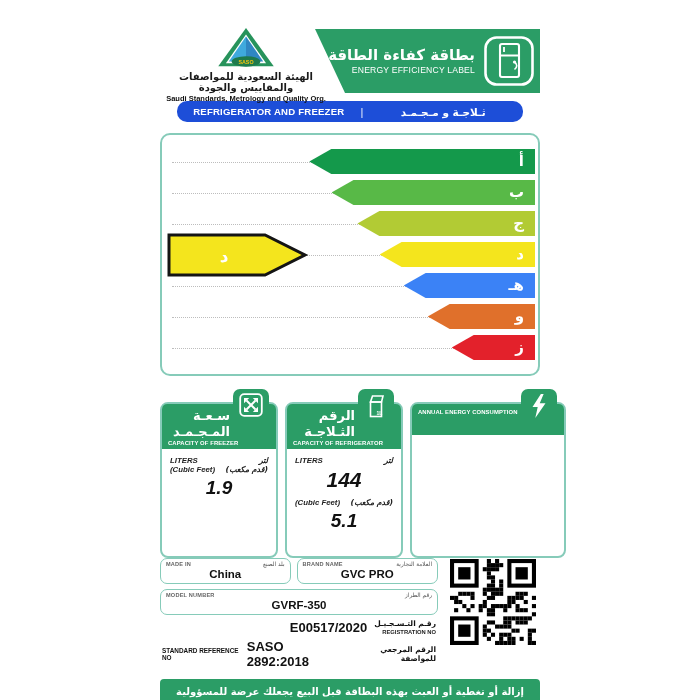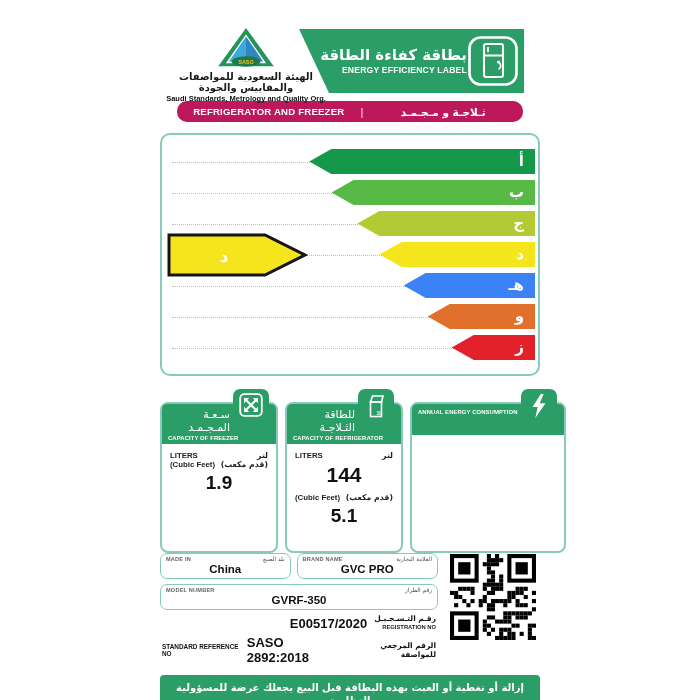--- a/index.html
+++ b/index.html
@@ -6,30 +6,30 @@
   body{width:700px;height:700px;overflow:hidden;font-family:"Liberation Sans",sans-serif;-webkit-font-smoothing:antialiased;}
   .ar{font-family:"DejaVu Sans",sans-serif;}
   .page{width:380px;margin:26px auto 0;position:relative;}
 
   
   .header{position:relative;height:72px;}
   .logo-block{position:absolute;left:0;top:0;width:172px;text-align:center;}
   .logo-block svg{display:block;margin:0 auto;}
   .org-ar{font-size:10px;font-weight:bold;color:#1a1a1a;margin-top:1px;}
   .org-en{font-size:7.5px;font-weight:bold;color:#111;margin-top:1px;}
-  .banner{position:absolute;right:16px;top:3px;width:225px;height:64px;background:var(--green);
+  .banner{position:absolute;right:0;top:3px;width:225px;height:64px;background:var(--green);
           clip-path:polygon(0 0,100% 0,100% 100%,30px 100%);
-          display:flex;align-items:center;justify-content:flex-end;padding-right:5px;box-sizing:border-box;}
+          display:flex;align-items:center;justify-content:flex-end;gap:8px;padding-right:5px;box-sizing:border-box;}
   .banner-text{text-align:right;color:#fff;}
   .title-ar{font-size:15px;font-weight:bold;line-height:1.1;}
-  .title-en{font-size:8.6px;font-weight:bold;letter-spacing:.2px;margin-top:2px;}
+  .title-en{font-size:8.6px;font-weight:normal;letter-spacing:.2px;margin-top:2px;}
   .fridge-icon svg{display:block;}
 
   
-  .cat-bar{margin:3px auto 0;width:346px;height:21px;background:#be185d;border-radius:10px;
+  .cat-bar{margin:3px auto 0;width:346px;height:21px;background:#1d4ed8;border-radius:10px;
            display:flex;align-items:center;color:#fff;}
   .cat-en{flex:1.15;text-align:center;font-size:9.6px;font-weight:bold;letter-spacing:.2px;}
   .cat-sep{font-size:11px;opacity:.9;}
   .cat-ar{flex:1;text-align:center;font-size:10.5px;font-weight:bold;}
 
   
   .rating-panel{margin-top:11px;border:2px solid var(--teal);border-radius:10px;background:#fff;
                 padding:11px 3px;position:relative;}
   .rate-row{height:31px;position:relative;display:flex;align-items:center;justify-content:flex-end;}
   .dotline{position:absolute;left:7px;right:7px;top:50%;border-top:1.6px dotted #bdbdbd;}
@@ -41,23 +41,23 @@
   .ind-letter{fill:#fff;font-weight:bold;font-size:17px;font-family:"DejaVu Sans",sans-serif;}
 
   
   .cap-row{margin-top:26px;display:flex;gap:7px;align-items:stretch;}
   .cap-box{position:relative;border:2px solid var(--teal);border-radius:8px;background:#fff;box-sizing:border-box;}
   .cap-box.b1,.cap-box.b2{width:118px;}
   .cap-box.b3{flex:1;display:flex;flex-direction:column;}
   .cap-tab{position:absolute;top:-15px;right:7px;width:36px;height:34px;background:var(--green);
            border-radius:7px 7px 0 0;display:flex;justify-content:center;padding-top:4px;box-sizing:border-box;}
   .cap-header{background:var(--green);color:#fff;border-radius:5px 5px 0 0;padding:4px 46px 3px 6px;min-height:24px;}
-  .cap-title-ar{font-size:11px;font-weight:normal;text-align:right;line-height:1.2;}
+  .cap-title-ar{font-size:13px;font-weight:bold;text-align:right;line-height:1.2;}
   .cap-title-en{font-size:5.9px;font-weight:bold;letter-spacing:.1px;margin-top:1px;white-space:nowrap;}
-  .cap-body{padding:7px 8px 24px;}
+  .cap-body{padding:7px 8px 24px;font-style:italic;}
   .unit-row{display:flex;justify-content:space-between;align-items:baseline;font-size:7.8px;font-weight:bold;color:#222;}
   .unit-row .ar{font-size:7.8px;}
   .big-num{text-align:center;font-weight:bold;font-size:21px;color:#111;margin:3px 0 6px;}
   .big-num.second{font-size:19px;margin-bottom:0;}
   .energy-num{margin-top:26px;font-size:22px;}
 
   
   .info-section{margin-top:0;display:flex;}
   .info-left{width:278px;}
   .info-row{display:flex;gap:6px;}
@@ -219,21 +219,21 @@
       <div class="cap-tab">
         <span>
           <svg width="20" height="26" viewBox="0 0 20 26">
             <polygon points="4.5,9 6.5,3 17,3 15.5,9" fill="none" stroke="#fff" stroke-width="1.6"></polygon>
             <rect x="4.5" y="9" width="11" height="14.5" fill="none" stroke="#fff" stroke-width="1.6"></rect>
             <text x="13.5" y="21.5" text-anchor="middle" font-size="5" font-weight="bold" fill="#fff" font-family="Liberation Sans, sans-serif">1L</text>
           </svg>
         </span>
       </div>
       <div class="cap-header">
-        <div class="cap-title-ar ar" dir="rtl">للطاقة الثـلاجـة</div>
+        <div class="cap-title-ar ar" dir="rtl">الرقم الثـلاجـة</div>
         <div class="cap-title-en">CAPACITY OF REFRIGERATOR</div>
       </div>
       <div class="cap-body">
         <div class="unit-row">
           <span>LITERS</span>
           <span class="ar">لتر</span>
         </div>
         <div class="big-num">144</div>
         <div class="unit-row">
           <span>(Cubic Feet)</span>

